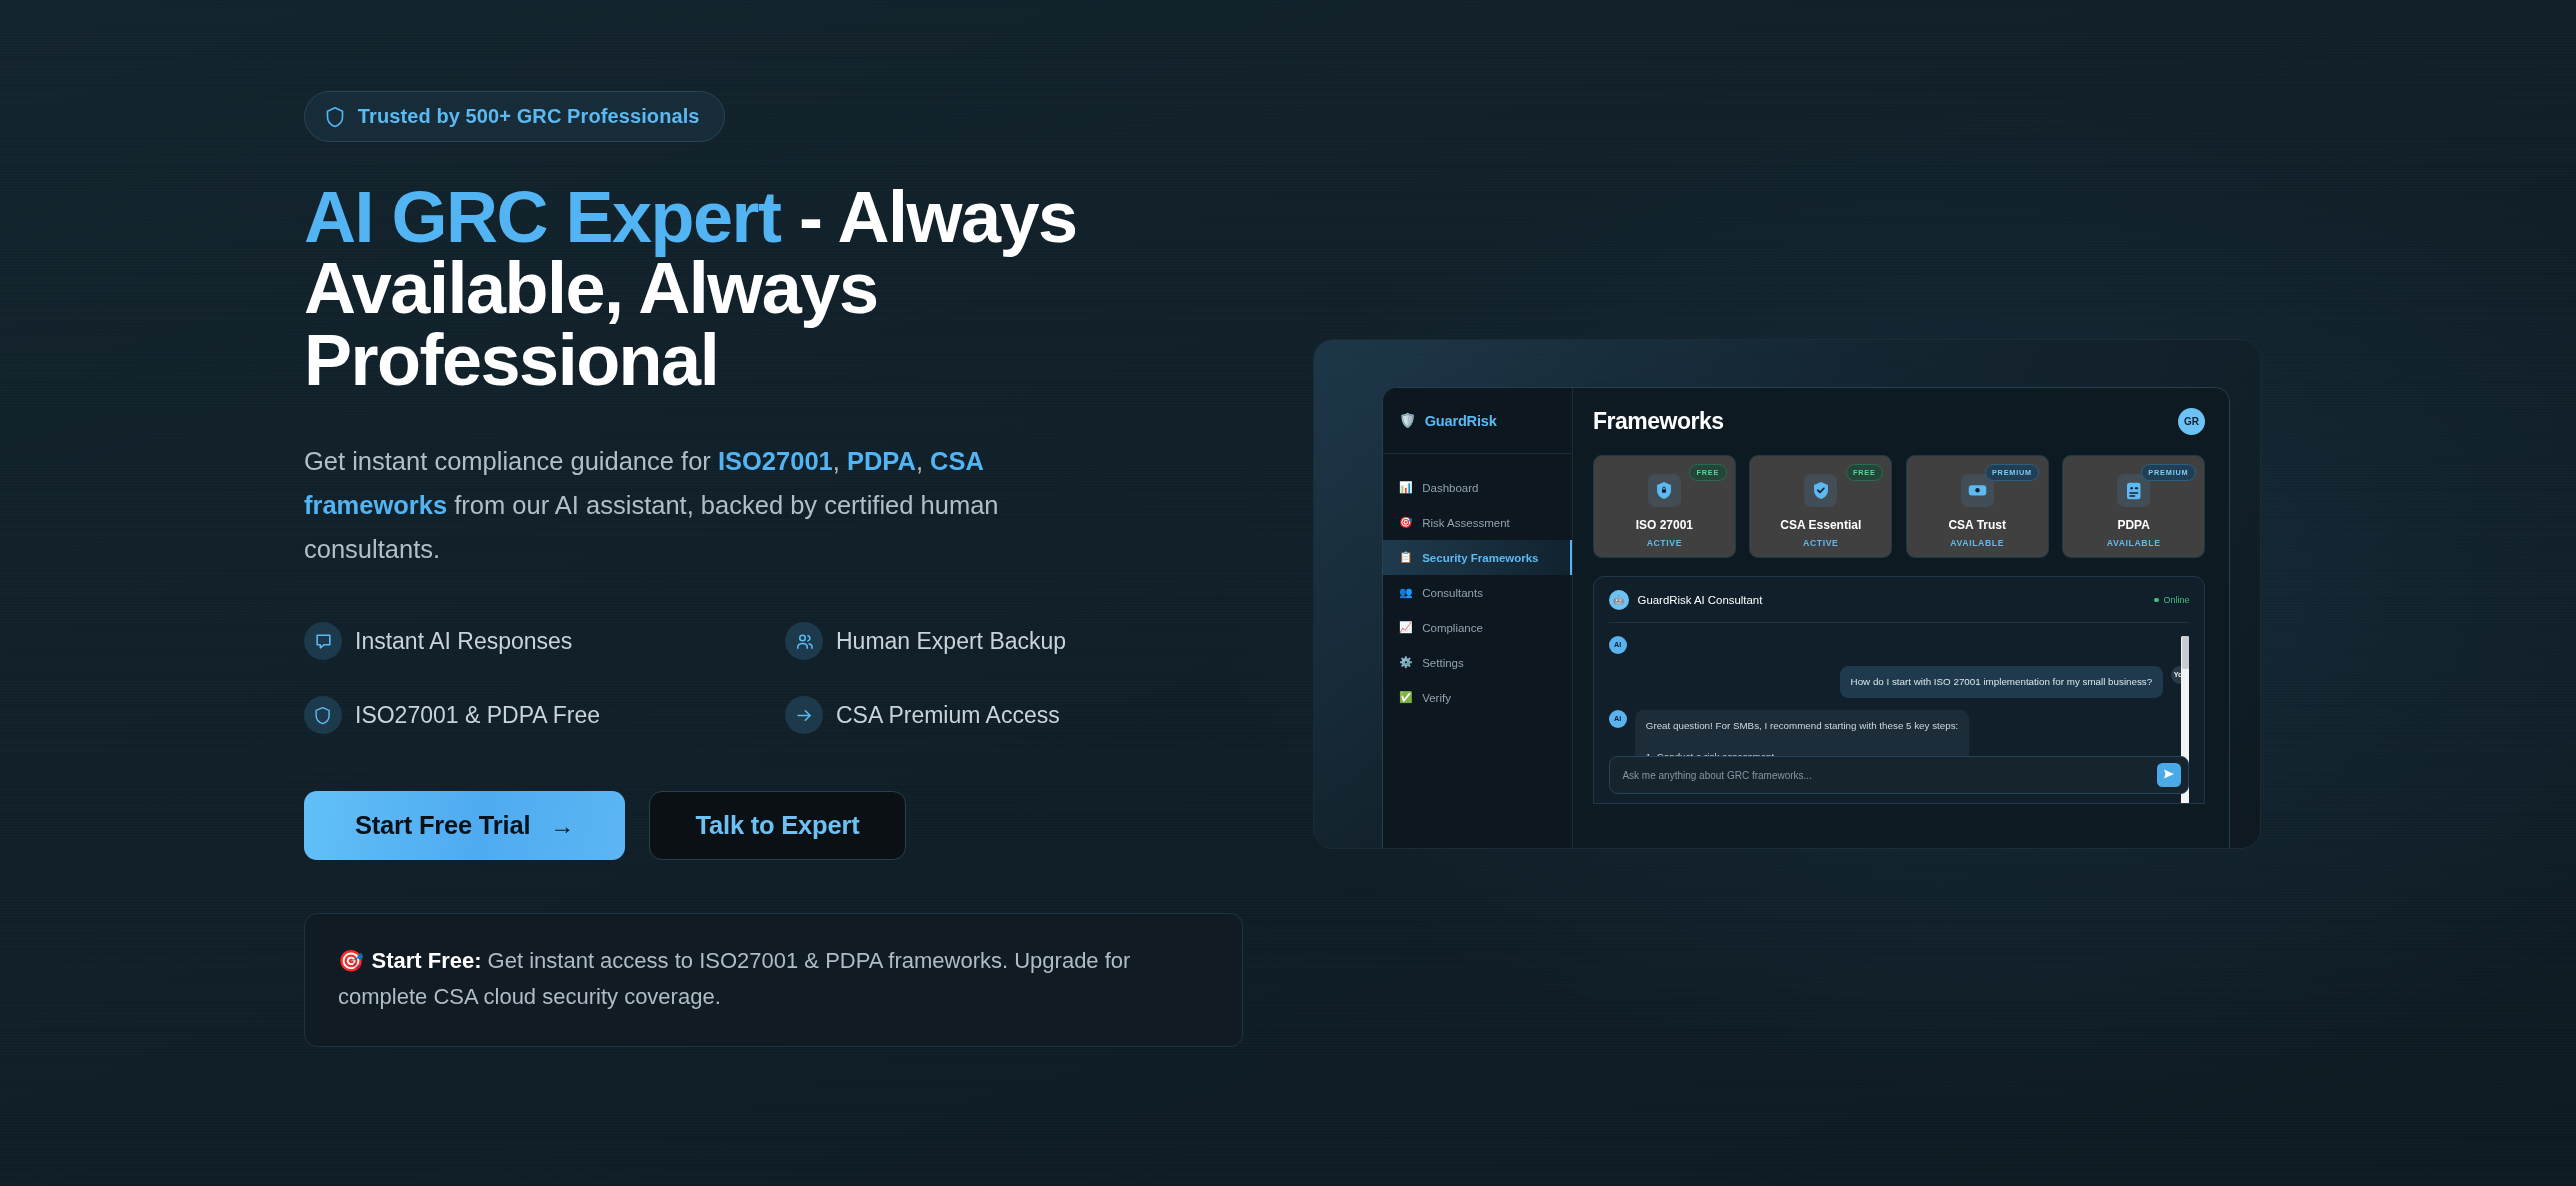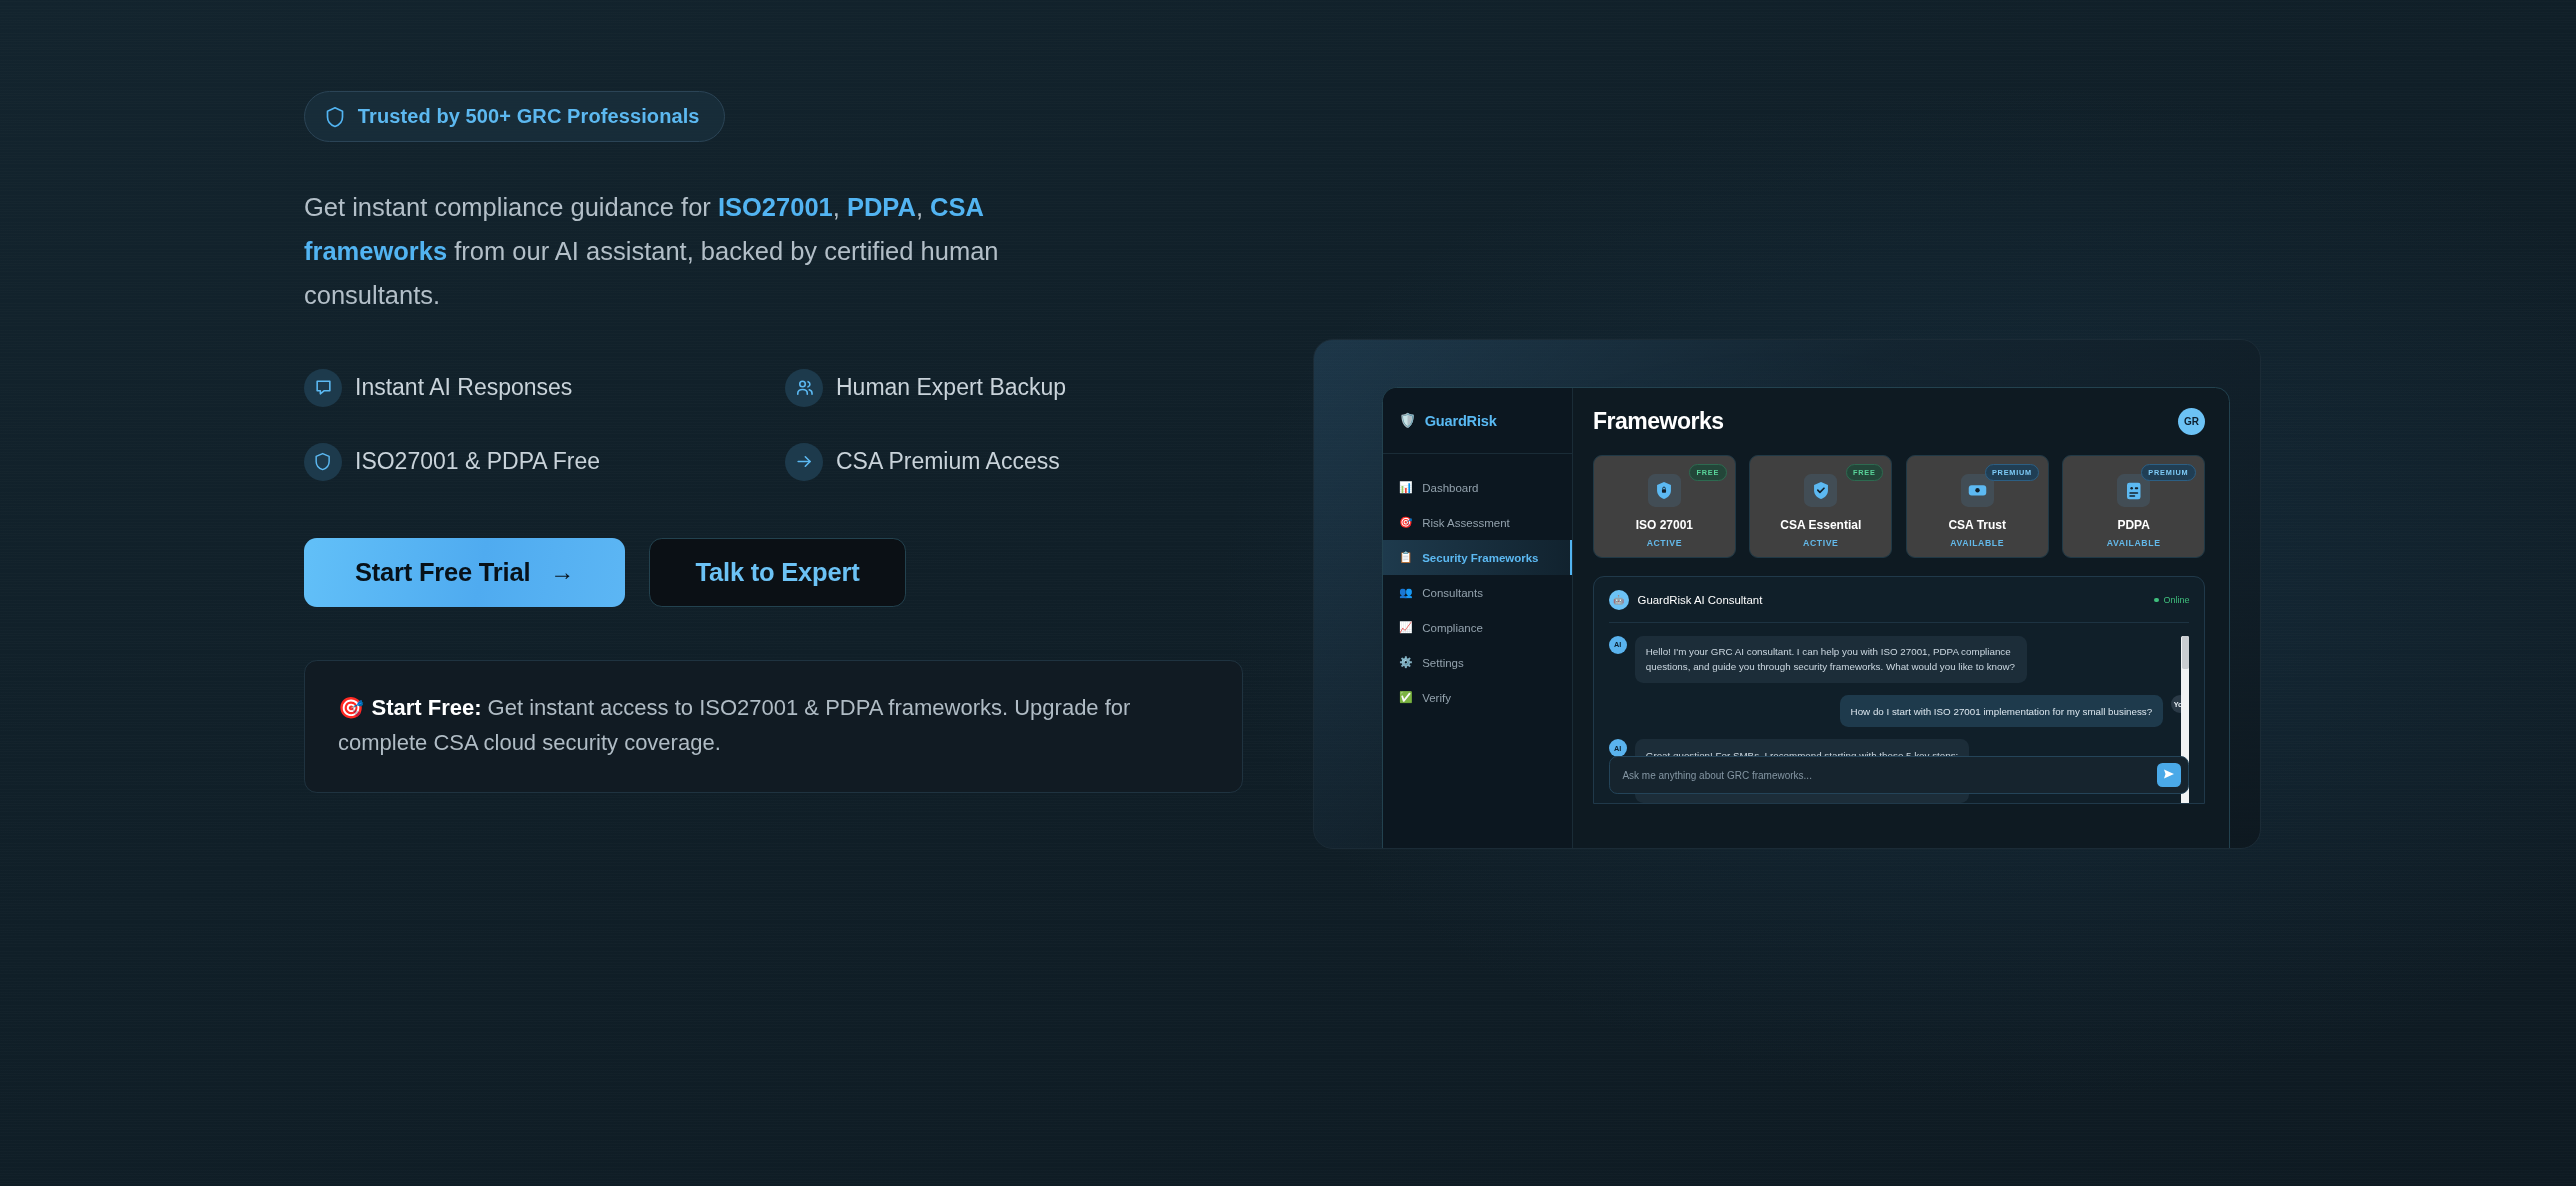--- a/index.html
+++ b/index.html
@@ -381,20 +381,21 @@
 
     <div class="badge">
       <span>
         <svg class="shield-sm" viewBox="0 0 24 26" fill="none" stroke="#52b4f2" stroke-width="2" stroke-linecap="round" stroke-linejoin="round">
           <path d="M12 2 L21 6 V13 C21 19 16.5 22.8 12 24.3 C7.5 22.8 3 19 3 13 V6 Z"></path>
         </svg>
       </span>
       <span class="label">Trusted by 500+ GRC Professionals</span>
     </div>
 
+    <h1 class="headline"><span class="accent">AI GRC Expert</span><span> - Always Available, Always Professional</span></h1>
 
     <p class="subtitle"><span>Get instant compliance guidance for </span><span class="hl">ISO27001</span><span>, </span><span class="hl">PDPA</span><span>, </span><span class="hl">CSA frameworks</span><span> from our AI assistant, backed by certified human consultants.</span></p>
 
     <div class="features">
 
       <div class="feature">
         <span class="ico">
           <svg width="19" height="19" viewBox="0 0 24 24" fill="none" stroke="#5cb9f2" stroke-width="2" stroke-linecap="round" stroke-linejoin="round">
             <path d="M20 4 H4 v12 h4 v4 l5-4 h7 z"></path>
           </svg>
@@ -564,21 +565,20 @@
               <div class="chat-online">
                 <span class="dot"></span>
                 <span>Online</span>
               </div>
             </div>
 
             <div class="chat-body">
 
               <div class="msg-row">
                 <span class="bubble-av">AI</span>
-                <div class="bubble">Hello! I'm your GRC AI consultant. I can help you with ISO 27001, PDPA compliance questions, and guide you through security frameworks. What would you like to know?</div>
               </div>
 
               <div class="msg-row user">
                 <div class="bubble user">How do I start with ISO 27001 implementation for my small business?</div>
                 <span class="bubble-av you">You</span>
               </div>
 
               <div class="msg-row">
                 <span class="bubble-av">AI</span>
                 <div class="bubble">

